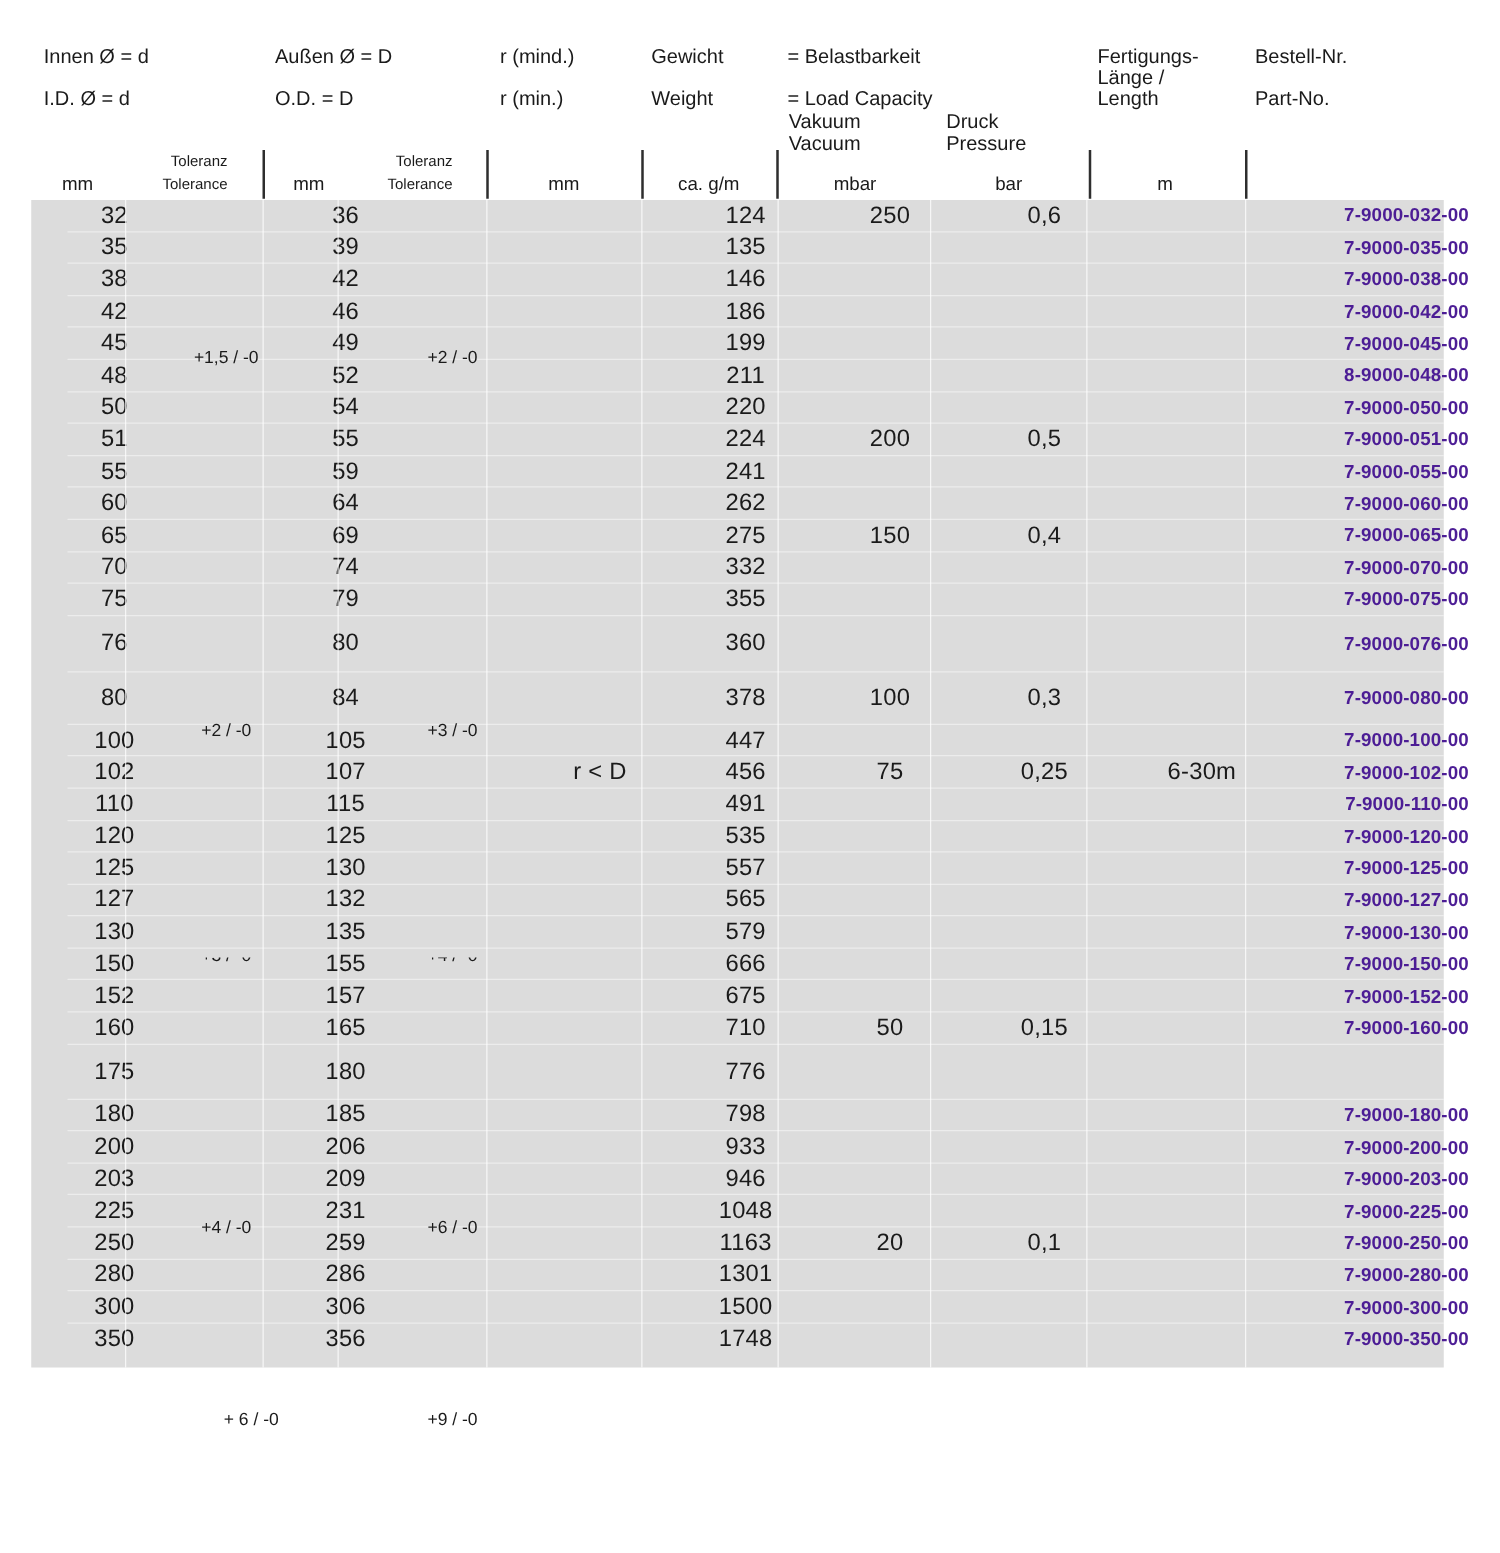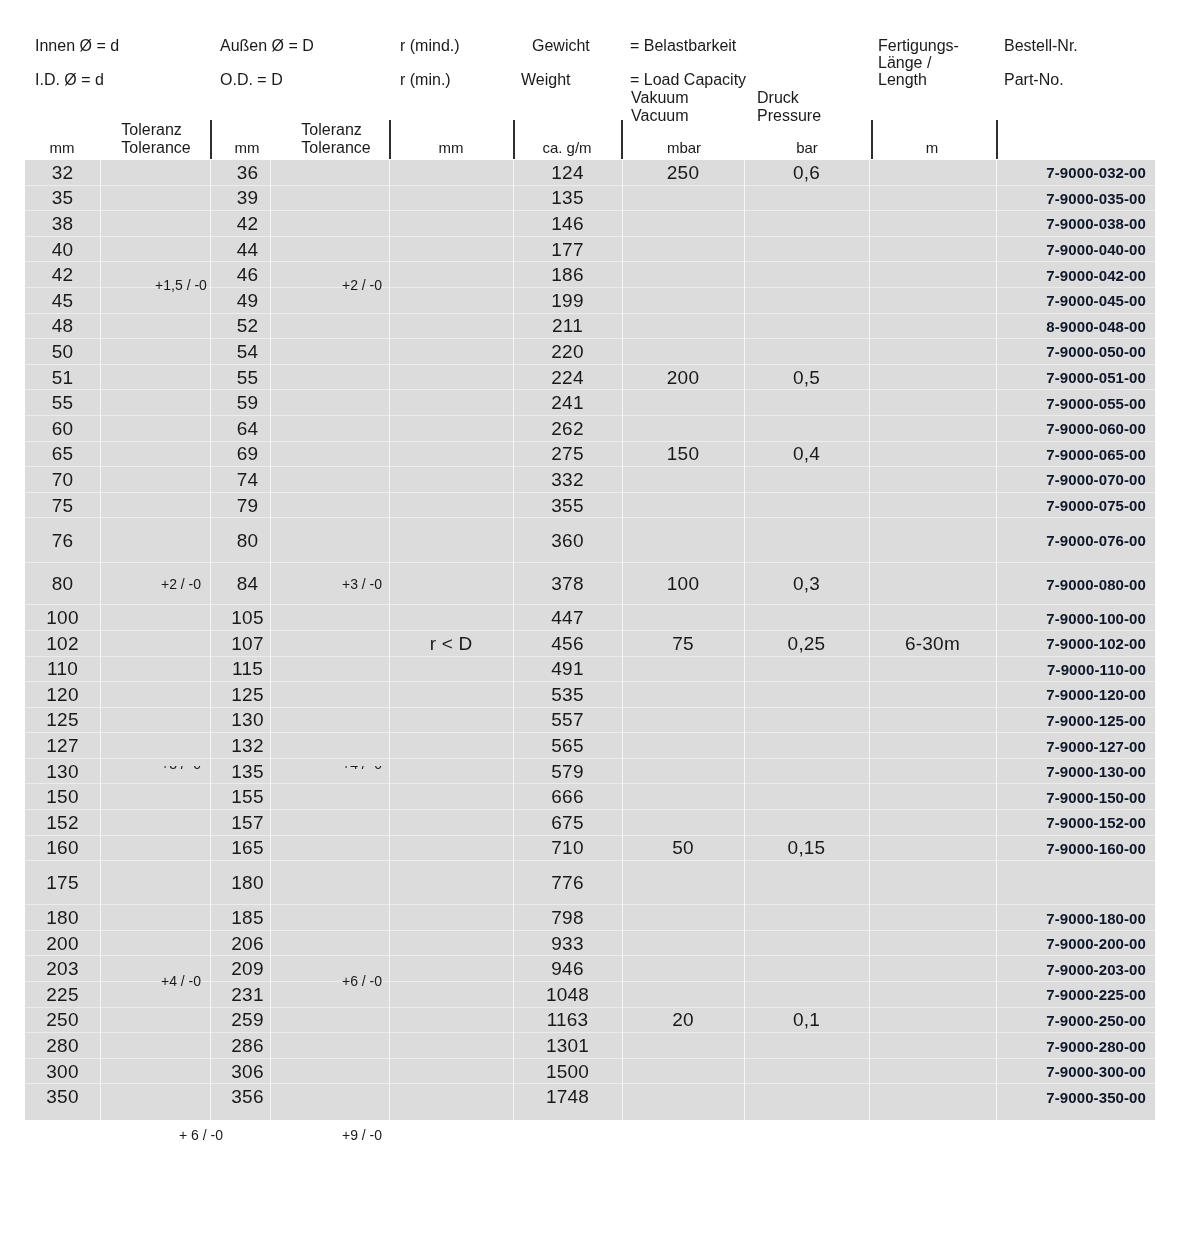--- a/index.html
+++ b/index.html
@@ -6,38 +6,39 @@
   .page{
     position:relative;width:1200px;height:1174px;background:#ffffff;
     font-family:"Liberation Sans","DejaVu Sans",sans-serif;color:#1a1a1a;overflow:hidden;
   }
   
   .h{position:absolute;font-size:16px;line-height:18px;white-space:nowrap;}
   
   .vbar{position:absolute;top:120px;height:39px;width:2px;background:#2e2e2e;}
   
   .sub{position:absolute;top:139px;font-size:15px;transform:translateX(-50%);white-space:nowrap;}
-  .sub2{position:absolute;top:121px;font-size:16px;line-height:17.5px;text-align:left;transform:translateX(-50%);white-space:nowrap;}
+  .sub2{position:absolute;top:121px;font-size:12px;line-height:17.5px;text-align:right;transform:translateX(-50%);white-space:nowrap;}
   
   .tbody{
     position:absolute;left:25px;top:160px;width:1130px;
     background:#dcdcdc;padding-bottom:10px;
   }
   .row{
     display:grid;height:25.6px;
     grid-template-columns:75px 110px 75px 104px 124px 109px 122px 125px 127px 159px;
+    margin-left:29px;
   }
   .row + .row{border-top:1px solid rgba(255,255,255,0.45);margin-top:-1px;}
   .cell{
     display:flex;align-items:center;justify-content:center;
     font-size:19px;letter-spacing:0.2px;
   }
   .c-part{
     justify-content:flex-end;padding-right:9px;
-    color:#0f172a;font-weight:bold;font-size:15px;letter-spacing:0.1px;
+    color:#4c1d95;font-weight:bold;font-size:15px;letter-spacing:0.1px;
   }
   
   .vline{position:absolute;top:0;bottom:0;width:1px;background:rgba(255,255,255,0.75);}
   
   .tol{position:absolute;transform:translate(-50%,-50%);font-size:14px;white-space:nowrap;}
   .tol.clipped{transform:translateX(-50%);height:12px;overflow:hidden;}
   .tol.clipped span{display:block;margin-top:-10px;}
   
   .bottom-rule{position:absolute;left:20px;top:1216px;width:1172px;height:2px;background:#5a5a5a;}
   .bottom-rule i{position:absolute;left:0;top:-1px;width:16px;height:4px;background:#1f1f1f;}
@@ -47,21 +48,21 @@
 
 <div class="page">
 
   <div>
     <span class="h" style="left:35px;top:37px">Innen Ø = d</span>
     <span class="h" style="left:35px;top:71px">I.D. Ø = d</span>
     <span class="h" style="left:220px;top:37px">Außen Ø = D</span>
     <span class="h" style="left:220px;top:71px">O.D. = D</span>
     <span class="h" style="left:400px;top:37px">r (mind.)</span>
     <span class="h" style="left:400px;top:71px">r (min.)</span>
-    <span class="h" style="left:532px;top:37px">Gewicht</span>
+    <span class="h" style="left:521px;top:37px">Gewicht</span>
     <span class="h" style="left:521px;top:71px">Weight</span>
     <span class="h" style="left:630px;top:37px">= Belastbarkeit</span>
     <span class="h" style="left:630px;top:71px">= Load Capacity</span>
     <span class="h" style="left:631px;top:89px">Vakuum</span>
     <span class="h" style="left:631px;top:107px">Vacuum</span>
     <span class="h" style="left:757px;top:89px">Druck</span>
     <span class="h" style="left:757px;top:107px">Pressure</span>
     <span class="h" style="left:878px;top:37px">Fertigungs-</span>
     <span class="h" style="left:878px;top:54px">Länge /</span>
     <span class="h" style="left:878px;top:71px">Length</span>
@@ -126,32 +127,20 @@
         <div class="cell c-od">42</div>
         <div class="cell c-od-tol"></div>
         <div class="cell c-r"></div>
         <div class="cell c-weight">146</div>
         <div class="cell c-vacuum"></div>
         <div class="cell c-pressure"></div>
         <div class="cell c-length"></div>
         <div class="cell c-part">7-9000-038-00</div>
       </div>
       <div class="row">
-        <div class="cell c-id">40</div>
-        <div class="cell c-id-tol"></div>
-        <div class="cell c-od">44</div>
-        <div class="cell c-od-tol"></div>
-        <div class="cell c-r"></div>
-        <div class="cell c-weight">177</div>
-        <div class="cell c-vacuum"></div>
-        <div class="cell c-pressure"></div>
-        <div class="cell c-length"></div>
-        <div class="cell c-part">7-9000-040-00</div>
-      </div>
-      <div class="row">
         <div class="cell c-id">42</div>
         <div class="cell c-id-tol"></div>
         <div class="cell c-od">46</div>
         <div class="cell c-od-tol"></div>
         <div class="cell c-r"></div>
         <div class="cell c-weight">186</div>
         <div class="cell c-vacuum"></div>
         <div class="cell c-pressure"></div>
         <div class="cell c-length"></div>
         <div class="cell c-part">7-9000-042-00</div>

